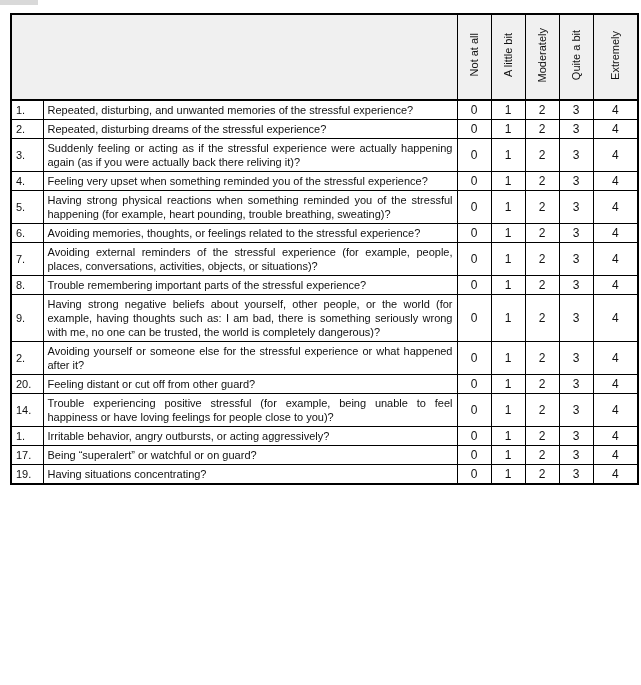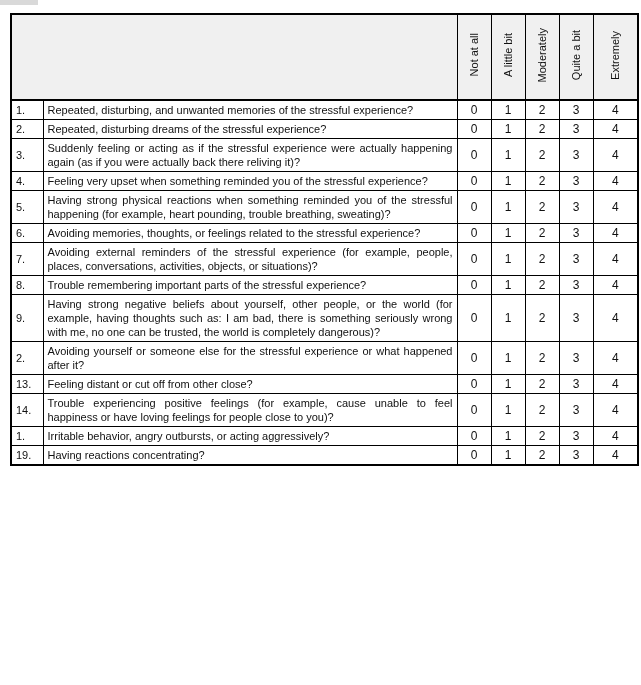--- a/index.html
+++ b/index.html
@@ -187,49 +187,58 @@
         <tr>
     <td class="num">2.</td>
     <td class="q">Avoiding yourself or someone else for the stressful experience or what happened after it?</td>
     <td class="r">0</td>
     <td class="r">1</td>
     <td class="r">2</td>
     <td class="r">3</td>
     <td class="r">4</td>
   </tr>
         <tr>
-    <td class="num">13.</td>
-    <td class="q">Feeling distant or cut off from other close?</td>
+    <td class="num">20.</td>
+    <td class="q">Feeling distant or cut off from other guard?</td>
     <td class="r">0</td>
     <td class="r">1</td>
     <td class="r">2</td>
     <td class="r">3</td>
     <td class="r">4</td>
   </tr>
         <tr>
     <td class="num">14.</td>
-    <td class="q">Trouble experiencing positive feelings (for example, cause unable to feel happiness or have loving feelings for people close to you)?</td>
+    <td class="q">Trouble experiencing positive stressful (for example, being unable to feel happiness or have loving feelings for people close to you)?</td>
     <td class="r">0</td>
     <td class="r">1</td>
     <td class="r">2</td>
     <td class="r">3</td>
     <td class="r">4</td>
   </tr>
         <tr>
     <td class="num">1.</td>
     <td class="q">Irritable behavior, angry outbursts, or acting aggressively?</td>
     <td class="r">0</td>
     <td class="r">1</td>
     <td class="r">2</td>
     <td class="r">3</td>
     <td class="r">4</td>
   </tr>
         <tr>
+    <td class="num">17.</td>
+    <td class="q">Being “superalert” or watchful or on guard?</td>
+    <td class="r">0</td>
+    <td class="r">1</td>
+    <td class="r">2</td>
+    <td class="r">3</td>
+    <td class="r">4</td>
+  </tr>
+        <tr>
     <td class="num">19.</td>
-    <td class="q">Having reactions concentrating?</td>
+    <td class="q">Having situations concentrating?</td>
     <td class="r">0</td>
     <td class="r">1</td>
     <td class="r">2</td>
     <td class="r">3</td>
     <td class="r">4</td>
   </tr>
       </tbody>
   </table>
 </div>
 

